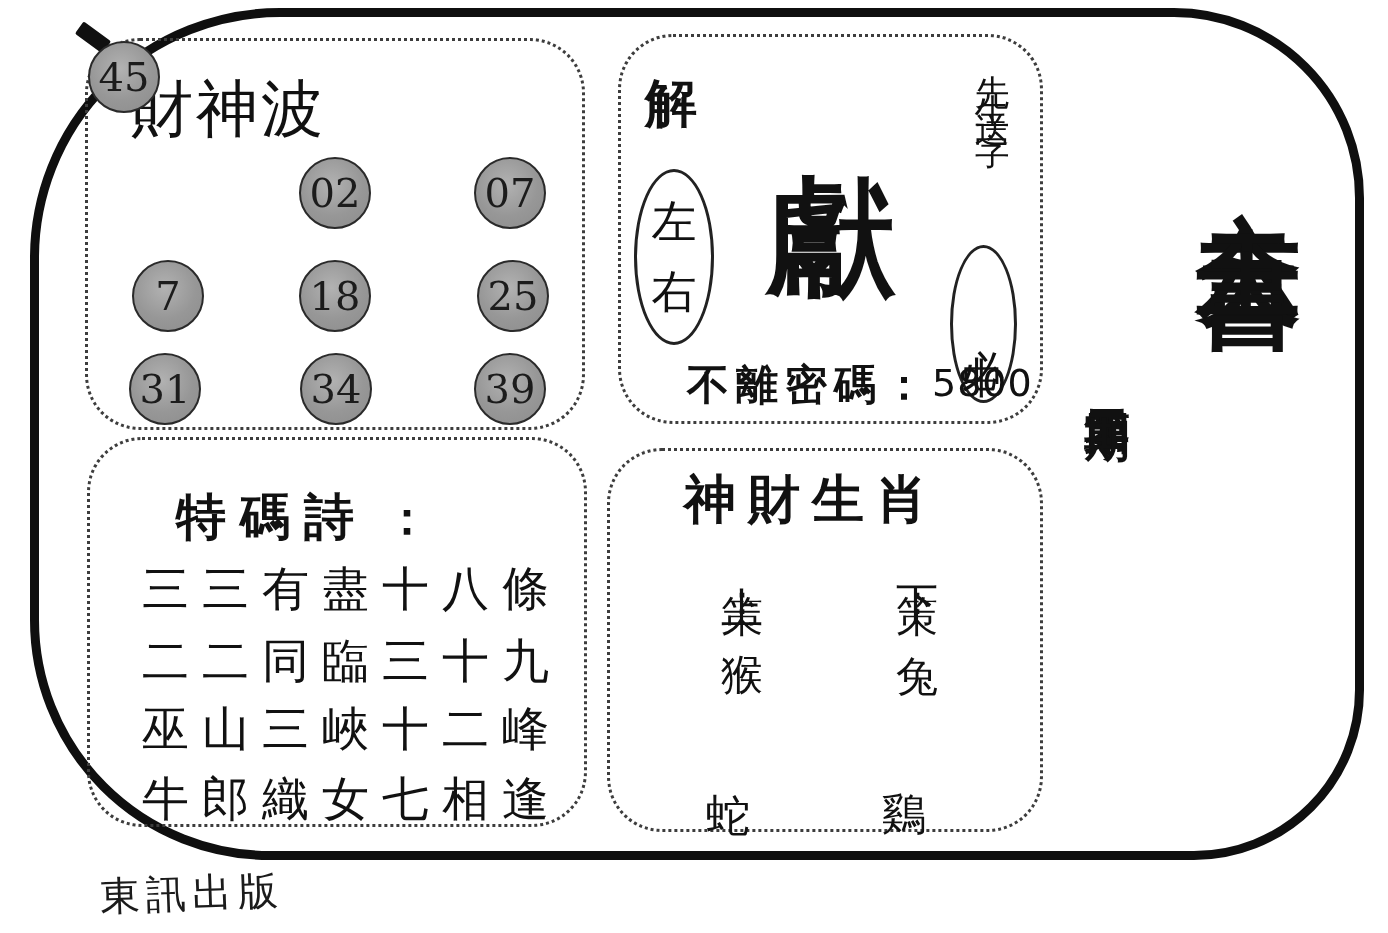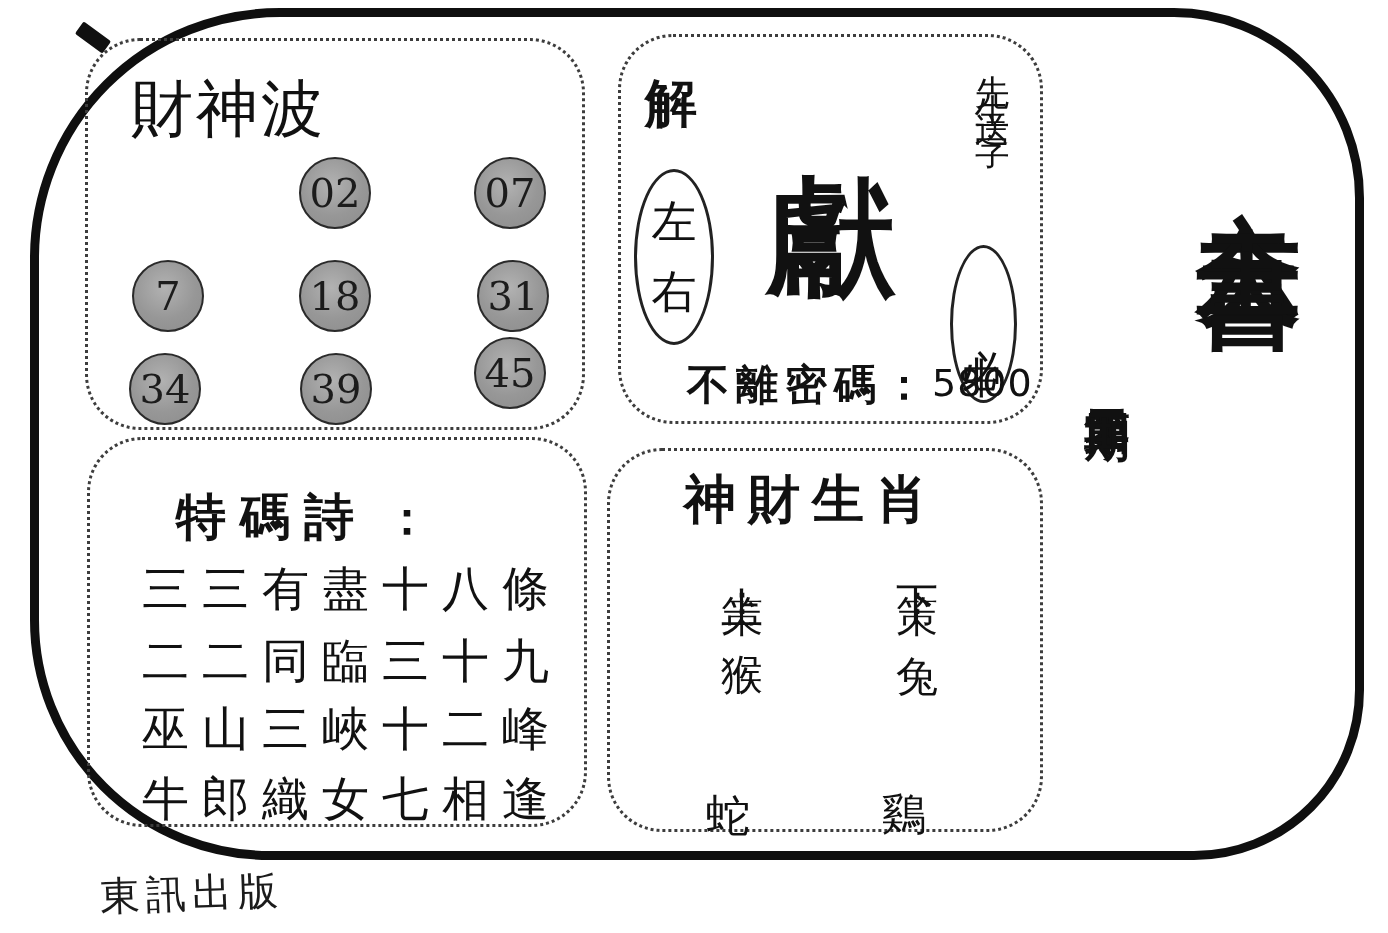--- a/index.html
+++ b/index.html
@@ -25,21 +25,21 @@
         display:flex;align-items:center;justify-content:center;
         font-family:"DejaVu Serif",serif;font-size:40px;color:#1c1c1c;}
   .num-circle:nth-of-type(1){left:44px;top:116px;}
   .num-circle:nth-of-type(2){left:211px;top:116px;}
   .num-circle:nth-of-type(3){left:386px;top:116px;text-align:right;}
   .num-circle:nth-of-type(4){left:44px;top:219px;}
   .num-circle:nth-of-type(5){left:211px;top:219px;}
   .num-circle:nth-of-type(6){left:389px;top:219px;}
   .num-circle:nth-of-type(7){left:41px;top:312px;text-align:right;}
   .num-circle:nth-of-type(8){left:212px;top:312px;}
-  .num-circle:nth-of-type(9){left:386px;top:296px;}
+  .num-circle:nth-of-type(9){left:386px;top:312px;}
   
   .jie{left:24px;top:32px;font-size:52px;font-weight:bold;font-family:"DejaVu Sans",sans-serif;}
   .oval{box-sizing:border-box;border:3px solid #222;border-radius:50%;
         display:flex;flex-direction:column;align-items:center;justify-content:center;}
   .oval-lr{left:13px;top:132px;width:80px;height:176px;font-size:45px;line-height:1.55;}
   .xian{left:146px;top:136px;font-size:128px;line-height:1;font-weight:bold;
         font-family:"DejaVu Serif",serif;}
   .sender{left:347px;top:10px;writing-mode:vertical-rl;text-orientation:upright;
         font-size:35px;letter-spacing:19px;}
   .oval-bz{left:329px;top:208px;width:67px;height:158px;font-size:42px;line-height:1.5;}
@@ -83,20 +83,21 @@
 
   <div class="outer-frame"></div>
   <div class="artifact"></div>
 
   <div class="panel" id="panel-fortune">
     <div class="abs fortune-title">財神波</div>
     <div class="num-circle">02</div>
     <div class="num-circle">07</div>
     <div class="num-circle">7</div>
     <div class="num-circle">18</div>
+    <div class="num-circle">25</div>
     <div class="num-circle">31</div>
     <div class="num-circle">34</div>
     <div class="num-circle">39</div>
     <div class="num-circle">45</div>
   </div>
 
   <div class="panel" id="panel-hint">
     <div class="abs jie">解</div>
     <div class="abs oval oval-lr">
       <span>左</span>

